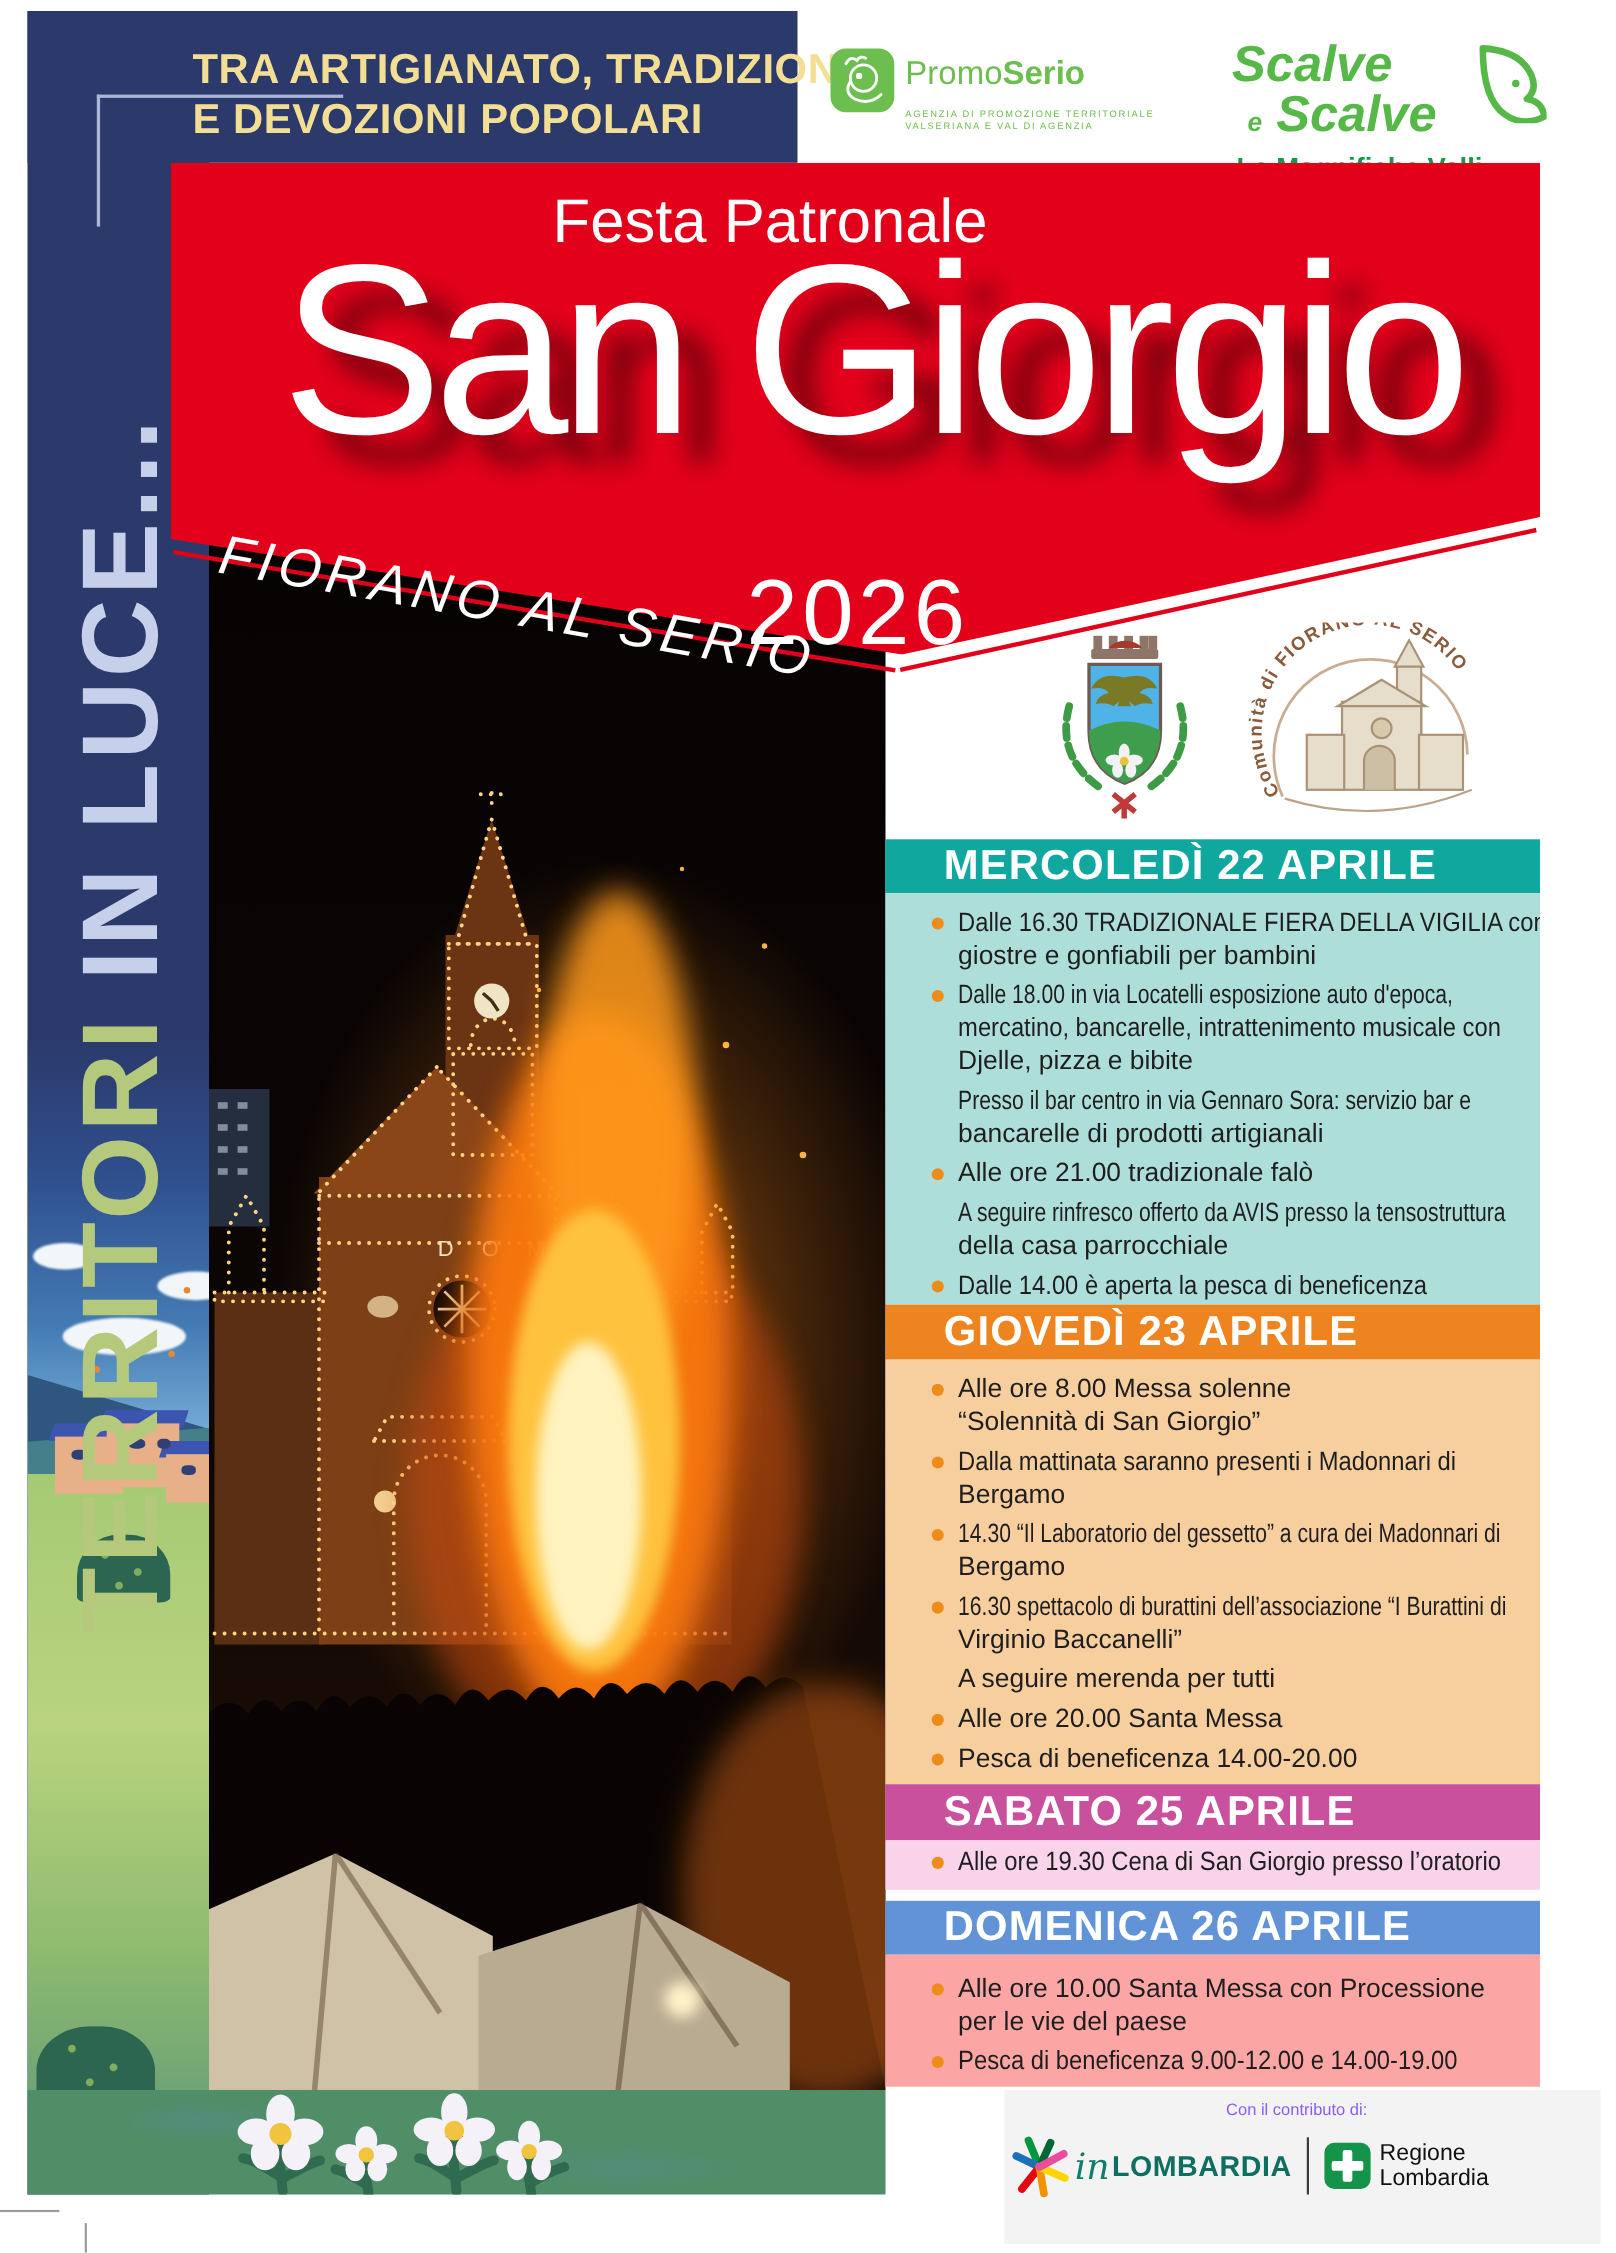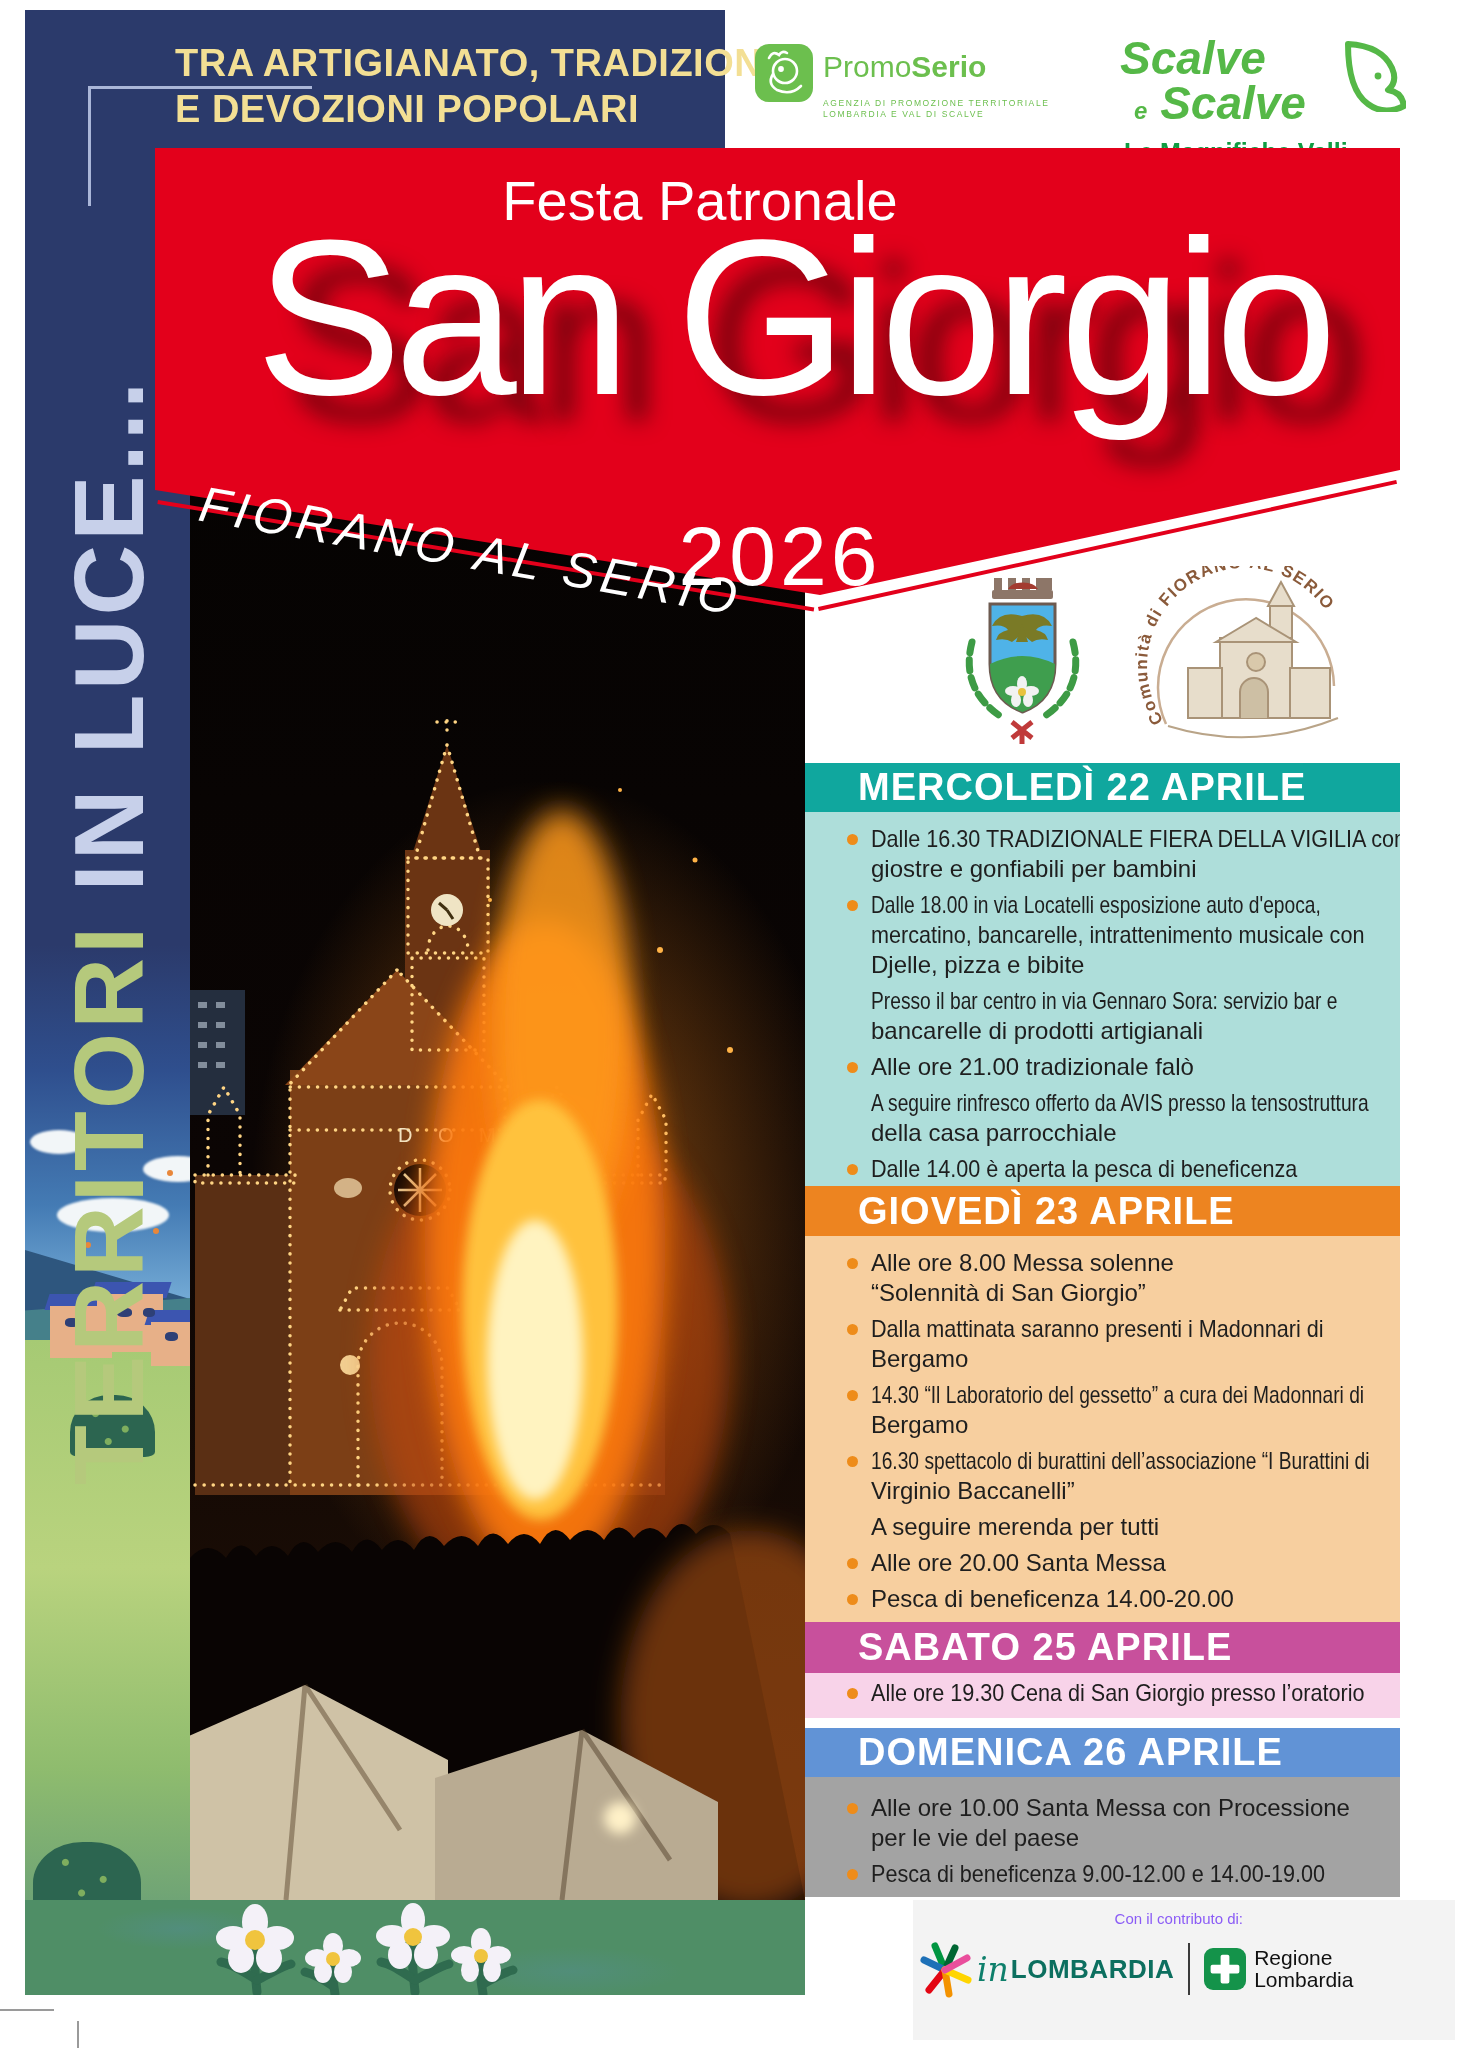--- a/index.html
+++ b/index.html
@@ -92,21 +92,21 @@
 
   
   .schedule{left:805px;top:763px;width:595px;z-index:4;}
   .sec-header{height:49px;color:#fff;font-weight:bold;font-size:38px;display:flex;
               align-items:center;padding-left:53px;letter-spacing:1px;box-sizing:border-box;}
   .sec-body{box-sizing:border-box;padding:6px 8px 0 40px;font-size:24px;color:#1e1e1e;
             line-height:30px;overflow:hidden;}
   .sec-header.wed{background:#10a79e;}  .sec-body.wed{background:#aededa;height:374px;}
   .sec-header.thu{background:#ed8420;height:50px;}  .sec-body.thu{background:#f7cf9f;height:386px;}
   .sec-header.sat{background:#c8509c;height:51px;}  .sec-body.sat{background:#f8d3e9;height:45px;padding-top:5px;}
-  .sec-header.sun{background:#6193d6;margin-top:10px;}  .sec-body.sun{background:#a3a3a3;height:120px;padding-top:10px;}
+  .sec-header.sun{background:#6193d6;margin-top:10px;}  .sec-body.sun{background:#fca5a5;height:120px;padding-top:10px;}
   .item{position:relative;padding-left:26px;margin-top:6px;}
   .sat .item{margin-top:0;}
   .dot{position:absolute;left:2px;top:10px;width:11px;height:11px;border-radius:50%;background:#ee8c1a;}
   .line{white-space:nowrap;transform-origin:0 50%;}
 
   
   .mark{background:#9a9a9a;}
   .mark-h{left:0;top:2009px;width:54px;height:2px;}
   .mark-v{left:77px;top:2021px;width:2px;height:27px;}
 </style>
@@ -314,21 +314,21 @@
           <circle cx="30" cy="27" r="12"></circle>
           <path d="M18,30 q-6,10 4,16 q14,6 24,-4"></path>
           <circle cx="26" cy="25" r="1.6" fill="#fff"></circle>
         </g>
       </svg>
     </div>
     <div class="ps-txt">
       <div class="ps-name"><span>Promo</span><b>Serio</b></div>
       <div class="ps-tag">
         <div>AGENZIA DI PROMOZIONE TERRITORIALE</div>
-        <div>LOMBARDIA E VAL DI SCALVE</div>
+        <div>VALSERIANA E VAL DI AGENZIA</div>
       </div>
     </div>
   </div>
 
   <div class="abs seriana">
     <div class="ser-line1">Scalve</div>
     <div class="ser-line2"><span class="ser-e">e</span> <span>Scalve</span></div>
     <div class="ser-tag">Le Magnifiche Valli.</div>
     <svg class="ser-swoosh" width="66" height="74" viewBox="0 0 66 74">
       <path d="M8,6 q34,2 44,24 q6,14 -4,22 q14,2 16,16 q-20,10 -36,-2 q-20,-14 -20,-60z" fill="none" stroke="#55b847" stroke-width="6" stroke-linejoin="round"></path>

